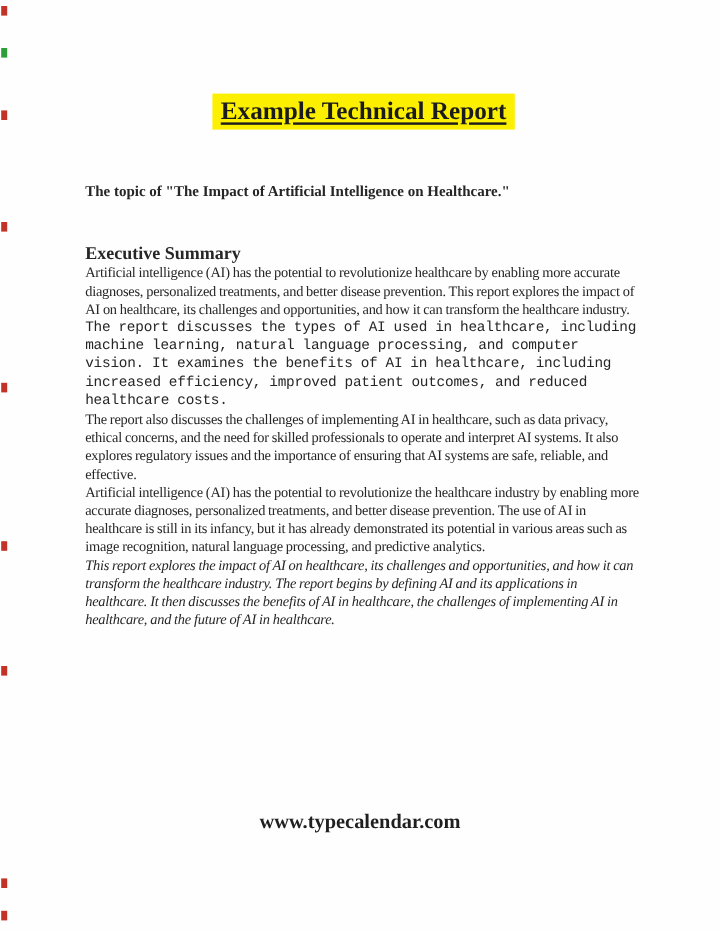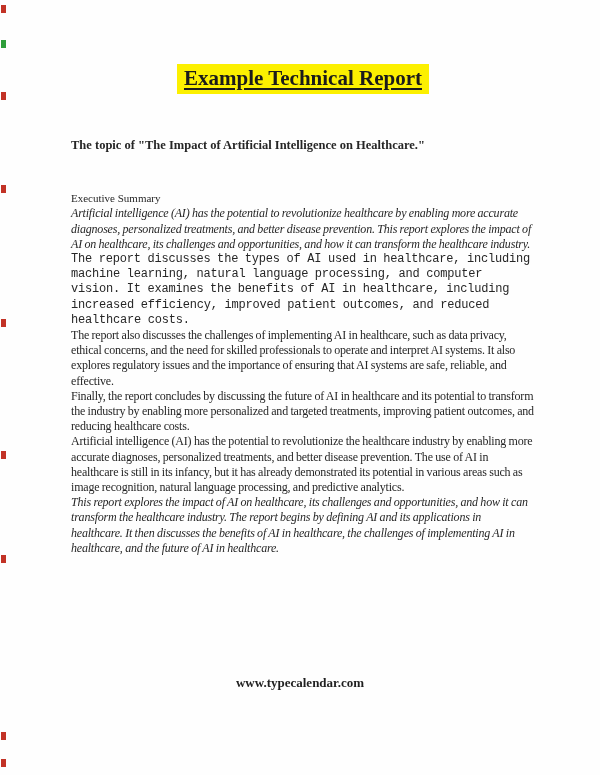--- a/index.html
+++ b/index.html
@@ -12,21 +12,21 @@
     width: 600px;
     height: 775px;
     background: #fefefe;
     overflow: hidden;
     font-family: "Liberation Serif", "DejaVu Serif", serif;
     color: #262626;
   }
   .doc {
     position: absolute;
     left: 71px;
-    top: 0;
+    top: 14px;
     width: 464px;
   }
   .title-wrap {
     padding-top: 64px;
     text-align: center;
   }
   .title {
     display: inline-block;
     font-size: 21px;
     font-weight: bold;
@@ -37,47 +37,47 @@
     text-decoration-thickness: 2px;
     text-underline-offset: 3px;
   }
   .topic {
     margin: 44px 0 0 0;
     font-size: 12.5px;
     font-weight: bold;
     line-height: 15.2px;
   }
   .heading {
-    font-size: 11px;
-    font-weight: normal;
+    font-size: 15px;
+    font-weight: bold;
     line-height: 15.2px;
   }
   .h-exec { margin: 38px 0 0 0; }
   .h-intro { margin: 9px 0 0 0; }
   p.body-par {
     margin: 0;
     font-size: 12px;
     line-height: 15.2px;
     letter-spacing: -0.2px;
     word-spacing: -0.3px;
     text-align: left;
   }
-  .p1 { margin-top: 7px; font-style: italic; }
+  .p1 { margin-top: 7px; }
   .p2 { margin-top: 9px; font-family: Liberation Mono, monospace; }
   .p3 { margin-top: 11px; }
   .p4 { margin-top: 7px; }
   .p5 { margin-top: 10px; }
   .p6 { margin-top: 9px; font-style: italic; }
   .footer {
     position: absolute;
     left: 0;
     top: 675px;
     width: 600px;
     text-align: center;
-    font-size: 13px;
+    font-size: 17px;
     font-weight: bold;
     color: #1f1f1f;
   }
   .edge-mark {
     position: absolute;
     left: 1px;
     width: 5px;
     height: 8px;
   }
 </style>
@@ -107,21 +107,20 @@
     <p class="topic">The topic of "The Impact of Artificial Intelligence on Healthcare."</p>
 
     <div class="heading h-exec">Executive Summary</div>
 
     <p class="body-par p1">Artificial intelligence (AI) has the potential to revolutionize healthcare by enabling more accurate diagnoses, personalized treatments, and better disease prevention. This report explores the impact of AI on healthcare, its challenges and opportunities, and how it can transform the healthcare industry.</p>
 
     <p class="body-par p2">The report discusses the types of AI used in healthcare, including machine learning, natural language processing, and computer vision. It examines the benefits of AI in healthcare, including increased efficiency, improved patient outcomes, and reduced healthcare costs.</p>
 
     <p class="body-par p3">The report also discusses the challenges of implementing AI in healthcare, such as data privacy, ethical concerns, and the need for skilled professionals to operate and interpret AI systems. It also explores regulatory issues and the importance of ensuring that AI systems are safe, reliable, and effective.</p>
 
-    <p class="body-par p4">Finally, the report concludes by discussing the future of AI in healthcare and its potential to transform the industry by enabling more personalized and targeted treatments, improving patient outcomes, and reducing healthcare costs.</p>
 
 
     <p class="body-par p5">Artificial intelligence (AI) has the potential to revolutionize the healthcare industry by enabling more accurate diagnoses, personalized treatments, and better disease prevention. The use of AI in healthcare is still in its infancy, but it has already demonstrated its potential in various areas such as image recognition, natural language processing, and predictive analytics.</p>
 
     <p class="body-par p6">This report explores the impact of AI on healthcare, its challenges and opportunities, and how it can transform the healthcare industry. The report begins by defining AI and its applications in healthcare. It then discusses the benefits of AI in healthcare, the challenges of implementing AI in healthcare, and the future of AI in healthcare.</p>
 
   </div>
 
   <div class="footer">www.typecalendar.com</div>
 

